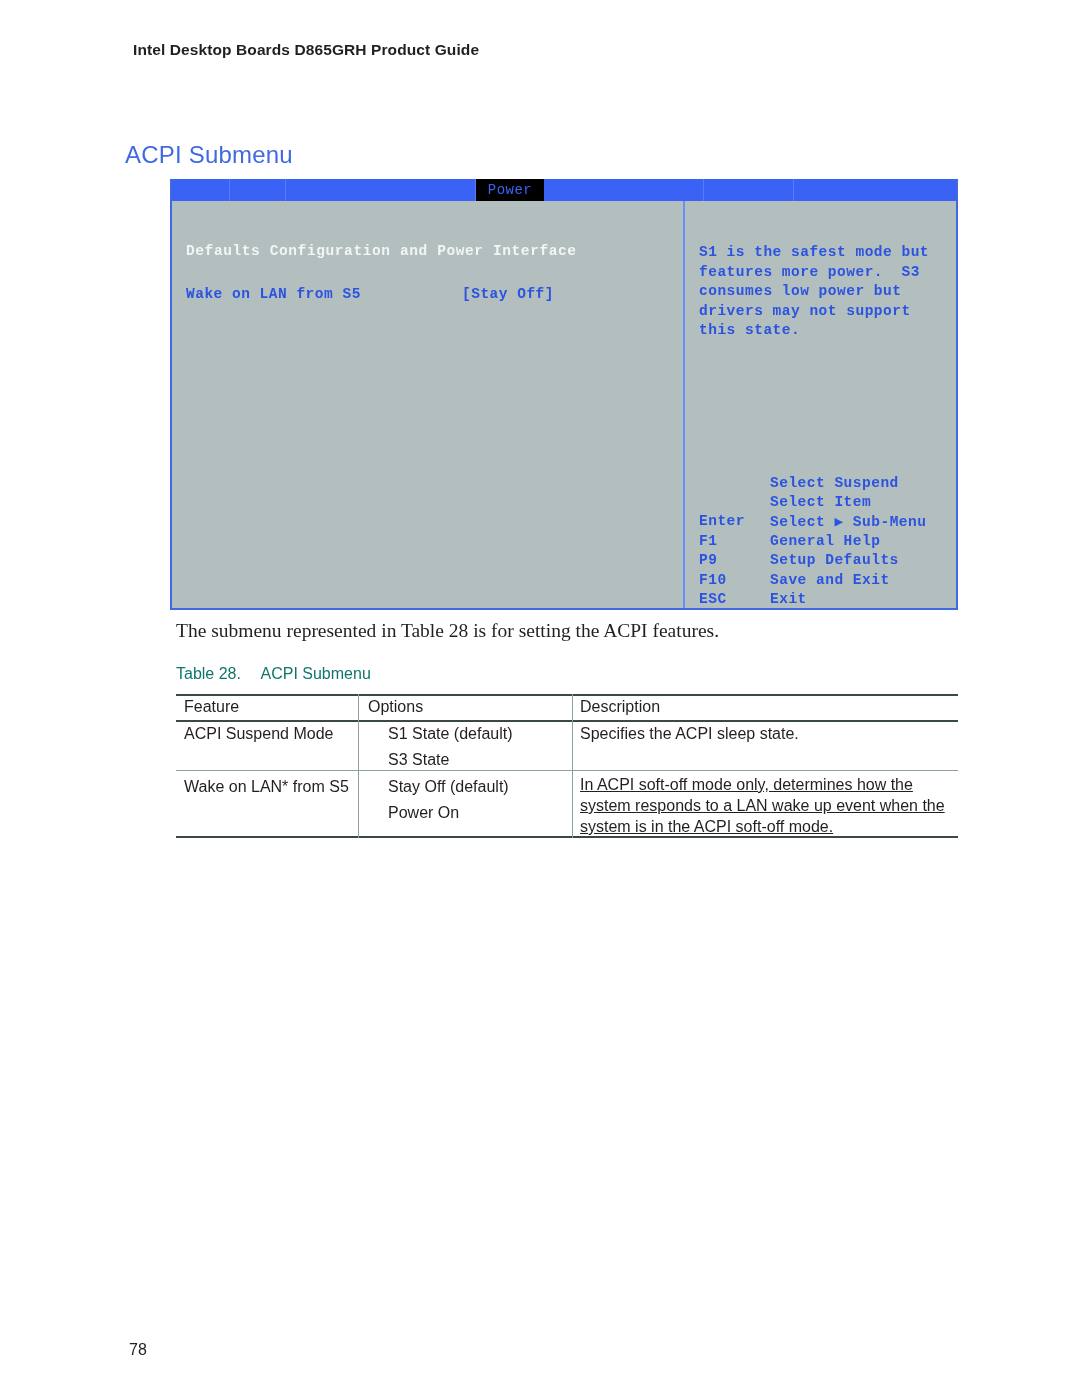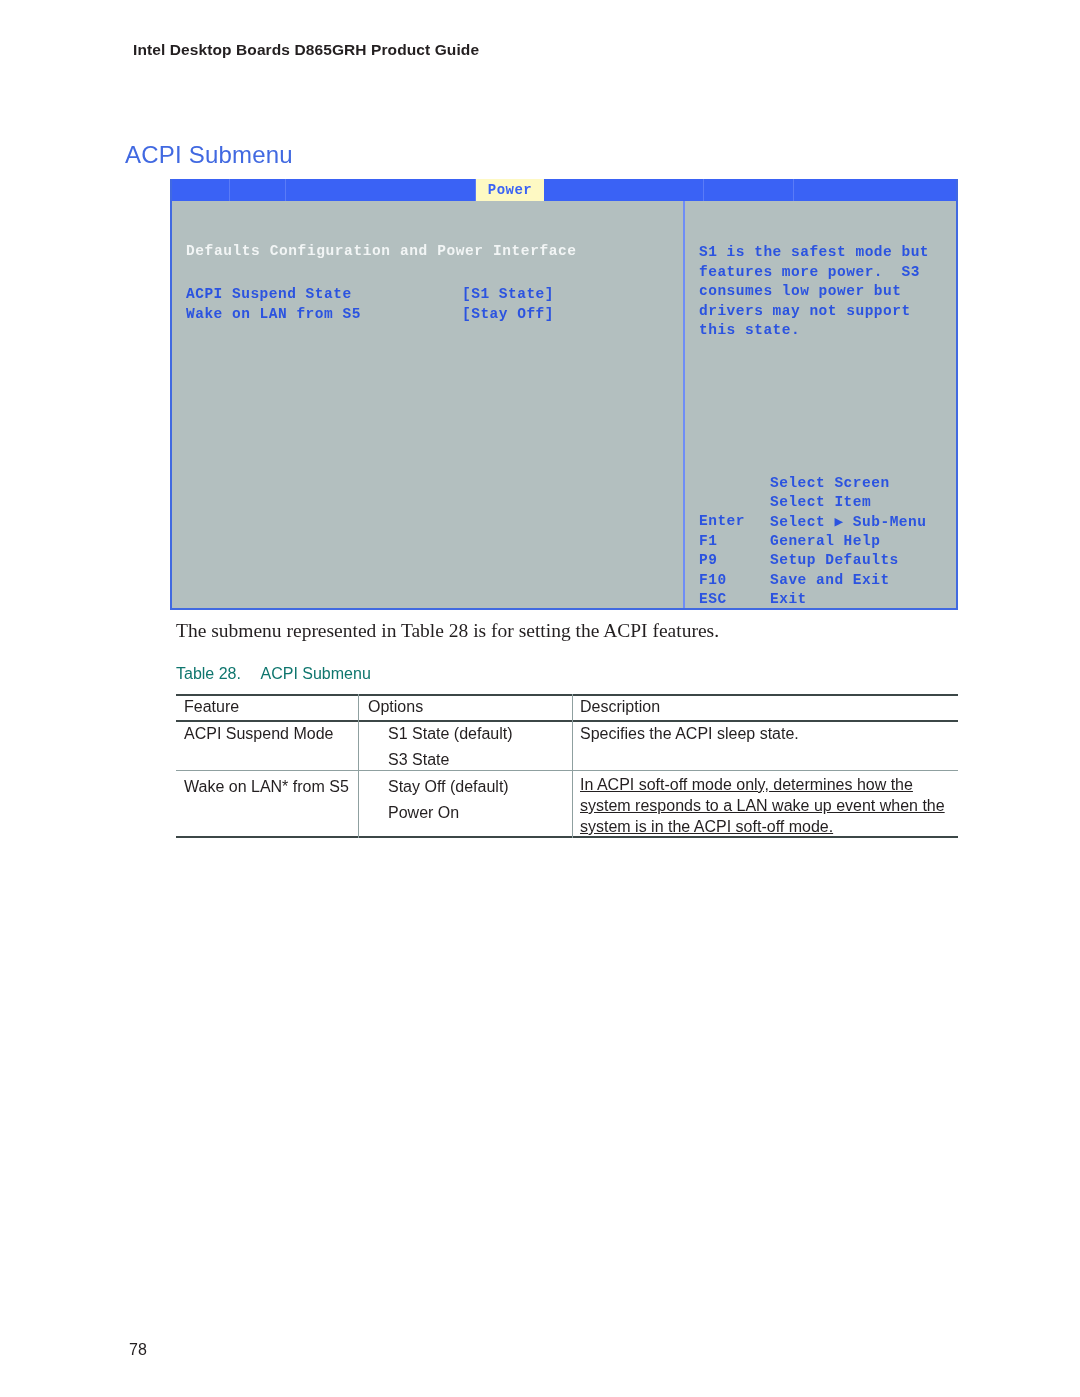--- a/index.html
+++ b/index.html
@@ -74,24 +74,24 @@
   }
   .menu-seg.s1 { width: 58px; }
   .menu-seg.s2 { width: 56px; }
   .menu-seg.s3 { width: 190px; }
   .menu-seg.s5 { width: 160px; }
   .menu-seg.s6 { width: 90px; }
   .menu-seg.s7 { flex: 1 1 auto; border-right: none; }
 
   .menu-tab-active {
     width: 68px;
-    background: #fef9c3;
+    background: #000000;
     color: #3a62f5;
     font-size: 14px;
-    font-weight: bold;
+    font-weight: normal;
     letter-spacing: 0.5px;
     display: flex;
     align-items: center;
     justify-content: center;
     box-sizing: border-box;
   }
 
   .bios-body {
     position: relative;
     height: 407px;
@@ -301,24 +301,20 @@
       <div class="menu-seg s7"></div>
     </div>
 
     <div class="bios-body">
 
       <div class="bios-left">
         <div class="bios-title">Defaults Configuration and Power Interface</div>
 
         <div class="bios-rows">
           <div class="bios-row">
-            <span class="rlabel">ACPI Suspend State</span>
-            <span class="rvalue">[S1 State]</span>
-          </div>
-          <div class="bios-row">
             <span class="rlabel">Wake on LAN from S5</span>
             <span class="rvalue">[Stay Off]</span>
           </div>
         </div>
       </div>
 
       <div class="bios-divider"></div>
 
       <div class="bios-right">
 
@@ -326,21 +322,21 @@
           <div class="help-line">S1 is the safest mode but</div>
           <div class="help-line">features more power.  S3</div>
           <div class="help-line">consumes low power but</div>
           <div class="help-line">drivers may not support</div>
           <div class="help-line">this state.</div>
         </div>
 
         <div class="legend">
           <div class="legend-row">
             <span class="legend-key"></span>
-            <span class="legend-desc">Select Screen</span>
+            <span class="legend-desc">Select Suspend</span>
           </div>
           <div class="legend-row">
             <span class="legend-key"></span>
             <span class="legend-desc">Select Item</span>
           </div>
           <div class="legend-row">
             <span class="legend-key">Enter</span>
             <span class="legend-desc">Select ▶ Sub-Menu</span>
           </div>
           <div class="legend-row">

